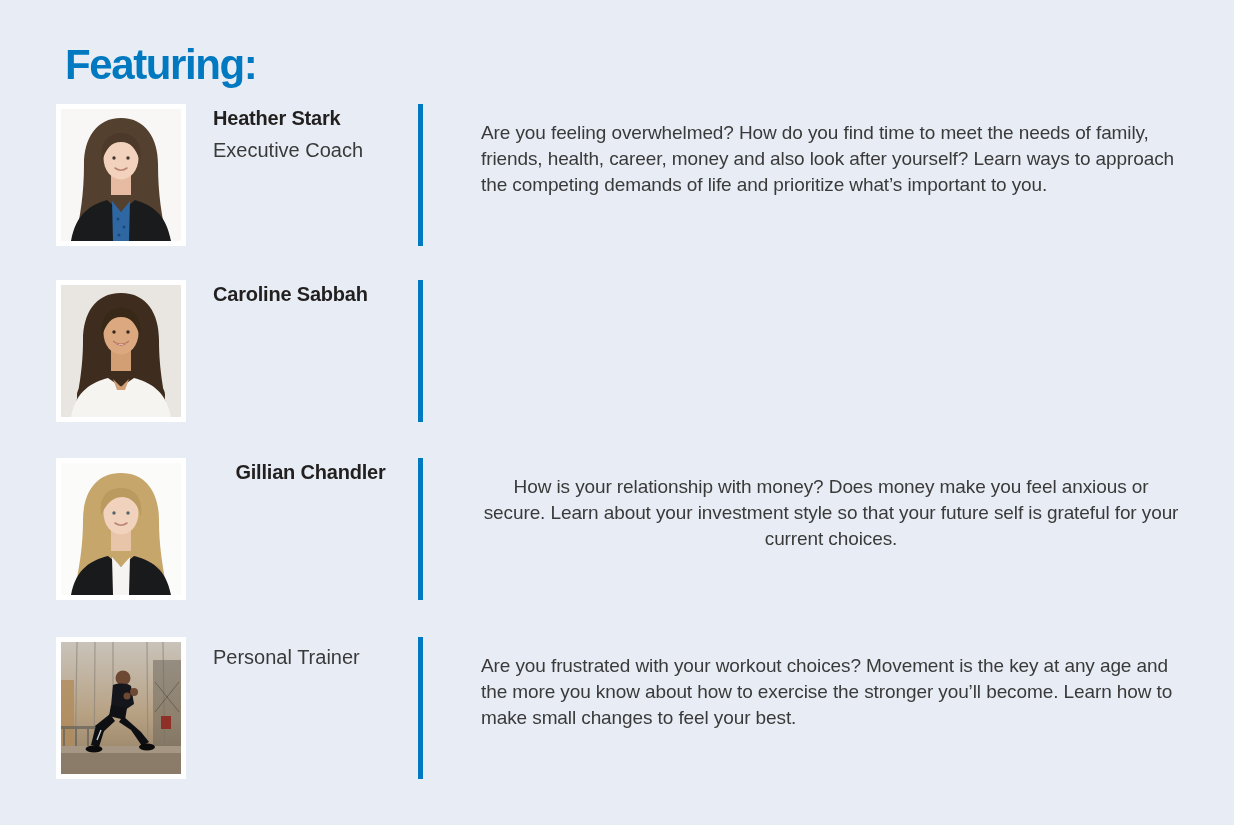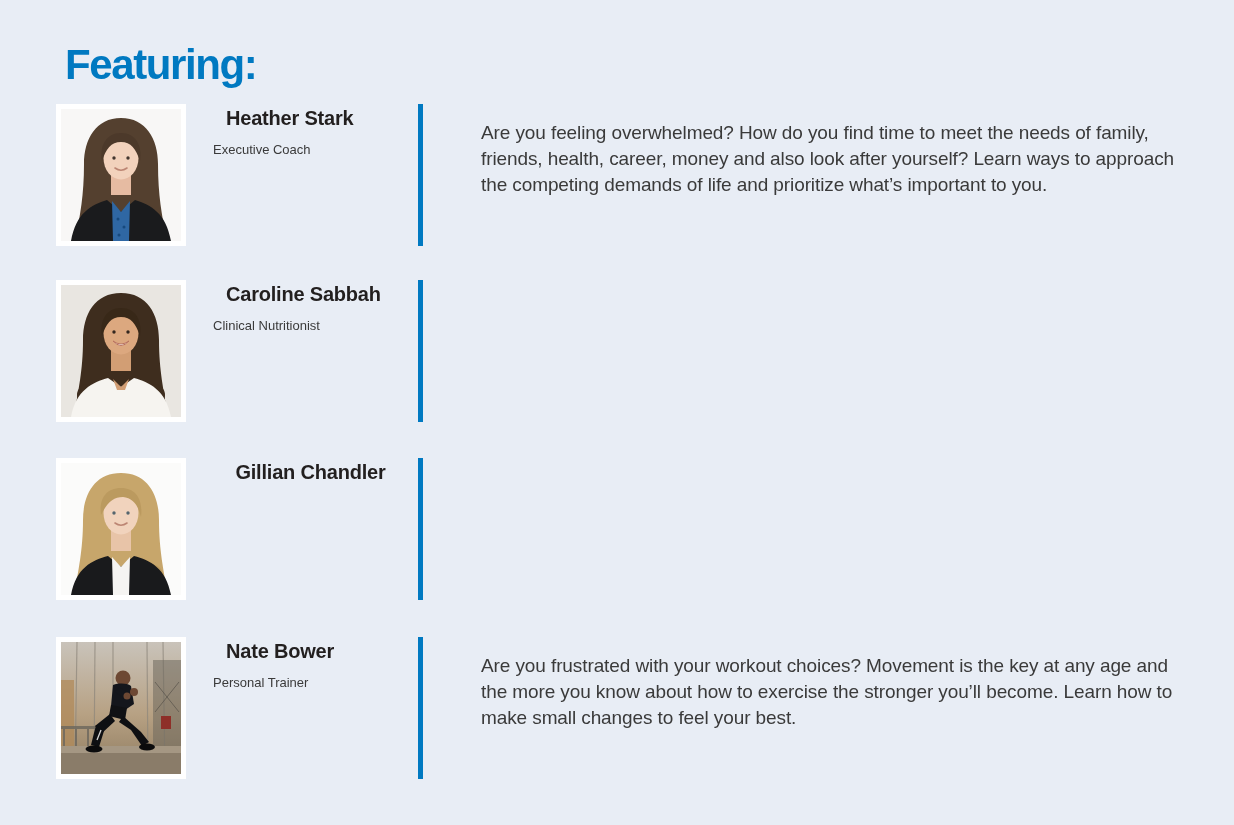--- a/index.html
+++ b/index.html
@@ -51,30 +51,30 @@
     background:var(--card-background);
     padding:5px;
   }
   .portrait{width:100%;height:100%;display:block;}
   .info{
     position:absolute;
     left:157px; top:0;
     width:195px;
   }
   .name{
-    margin:2px 13px 0;
+    margin:2px 0 0;
     font-size:20px;
     font-weight:700;
     letter-spacing:-0.2px;
     line-height:24px;
     color:var(--name-text);
   }
   .title{
     margin:8px 0 0;
-    font-size:13px;
+    font-size:20px;
     font-weight:400;
     line-height:24px;
     color:var(--body-text);
   }
   .divider{
     position:absolute;
     left:362px; top:0;
     width:5px; height:142px;
     background:var(--accent);
   }
@@ -136,21 +136,20 @@
         <path d="M60 23 C45 23 38.5 36 41 51 C45 39 50 32 60 32 C70 32 75 39 79 51 C81.5 36 75 23 60 23Z" fill="#382818"></path>
         <circle cx="53" cy="47" r="1.7" fill="#33271f"></circle>
           <circle cx="67" cy="47" r="1.7" fill="#33271f"></circle>
         <path d="M52 56 Q60 65 68 56 Q60 62 52 56Z" fill="#ffffff" stroke="#b9725e" stroke-width="1"></path>
         <path d="M10 132 C15 105 32 97 47 93 L60 102 L73 93 C88 97 105 105 110 132Z" fill="#f6f4f0"></path>
         <path d="M52 94 L60 102 L68 94 L64 105 L56 105Z" fill="#d29e74"></path>
       </svg>
     </div>
     <div class="info">
       <h2 class="name">Caroline Sabbah</h2>
-      <p class="title">Clinical Nutritionist</p>
     </div>
     <div class="divider"></div>
   </section>
 
   <section class="row r2">
     <div class="photo-card" role="img" aria-label="Headshot of Gillian Chandler, woman with long blonde hair in a black blazer over a white top">
       <svg class="portrait" viewBox="0 0 120 132" aria-hidden="true">
         <rect width="120" height="132" fill="#fbfbfa"></rect>
         <path d="M60 10 C34 10 22 31 22 57 C22 88 17 108 14 128 L106 128 C103 108 98 88 98 57 C98 31 86 10 60 10Z" fill="#c7a66b"></path>
         <circle cx="28" cy="112" r="10" fill="#c7a66b"></circle>
@@ -162,20 +161,21 @@
           <circle cx="67" cy="50" r="1.7" fill="#55656e"></circle>
         <path d="M54 60 Q60 64.5 66 60" stroke="#bc8573" stroke-width="1.6" fill="none" stroke-linecap="round"></path>
         <path d="M10 132 C15 105 31 97 47 93 L60 104 L73 93 C89 97 105 105 110 132Z" fill="#191a1c"></path>
         <path d="M51 94 L60 104 L69 94 L68 132 L52 132Z" fill="#f5f4f2"></path>
       </svg>
     </div>
     <div class="info">
       <h2 class="name">Gillian Chandler</h2>
     </div>
     <div class="divider"></div>
+    <p class="desc">How is your relationship with money? Does money make you feel anxious or secure. Learn about your investment style so that your future self is grateful for your current choices.</p>
   </section>
 
   <section class="row r3">
     <div class="photo-card" role="img" aria-label="Photo of Nate Bower lunging in a boxing stance in black athletic wear on a bridge walkway">
       <svg class="portrait" viewBox="0 0 120 132" aria-hidden="true">
         <defs>
           <linearGradient id="nbg" x1="0" y1="0" x2="0" y2="1">
             <stop offset="0" stop-color="#c9c3ba"></stop>
             <stop offset="0.55" stop-color="#b7a183"></stop>
             <stop offset="1" stop-color="#8d7a5f"></stop>
@@ -208,20 +208,19 @@
         <path d="M50 63 L66 66 L64 78 L48 74Z" fill="#101114"></path>
         <path d="M49 72 L34 84 L40 92 L54 79Z" fill="#0e0f12"></path>
         <path d="M35 83 L30 103 L38 105 L43 89Z" fill="#0e0f12"></path>
         <line x1="40" y1="88" x2="36" y2="98" stroke="#d8d8d8" stroke-width="1.3"></line>
         <ellipse cx="33" cy="107" rx="8.5" ry="3.5" fill="#0b0b0c"></ellipse>
         <path d="M62 74 L80 90 L88 100 L81 104 L70 88 L58 80Z" fill="#0e0f12"></path>
         <ellipse cx="86" cy="105" rx="8" ry="3.5" fill="#0b0b0c"></ellipse>
       </svg>
     </div>
     <div class="info">
-      <h2 class="name">Nate Bower</h2>
       <p class="title">Personal Trainer</p>
     </div>
     <div class="divider"></div>
     <p class="desc">Are you frustrated with your workout choices? Movement is the key at any age and the more you know about how to exercise the stronger you’ll become. Learn how to make small changes to feel your best.</p>
   </section>
 
 </div>
 
 </body></html>

